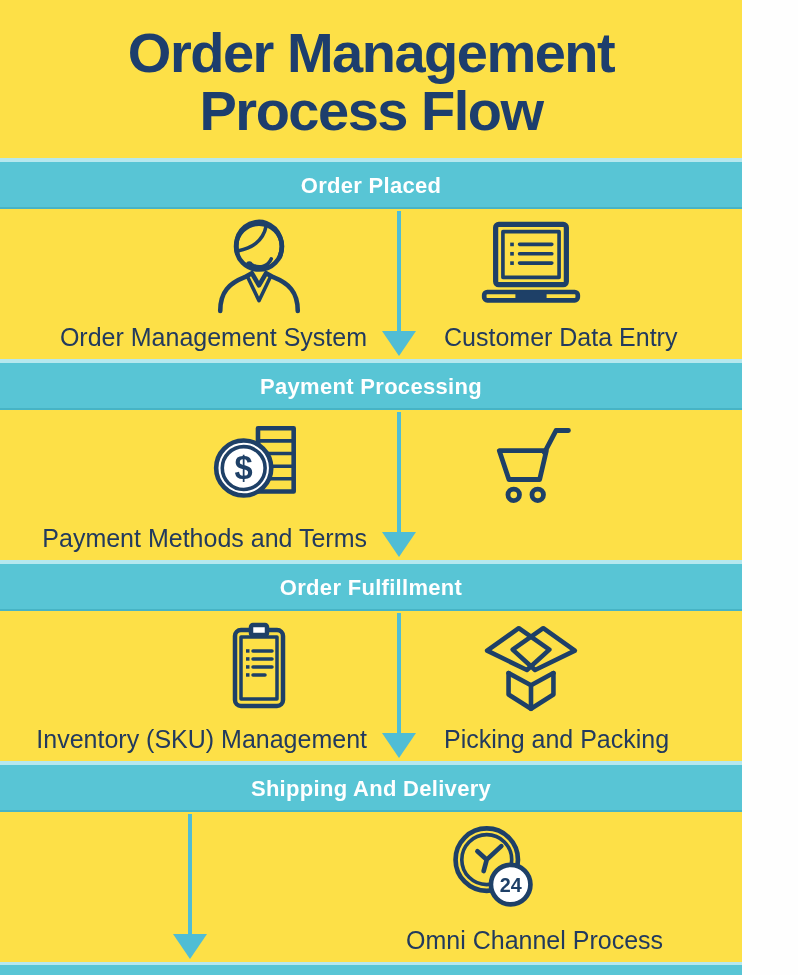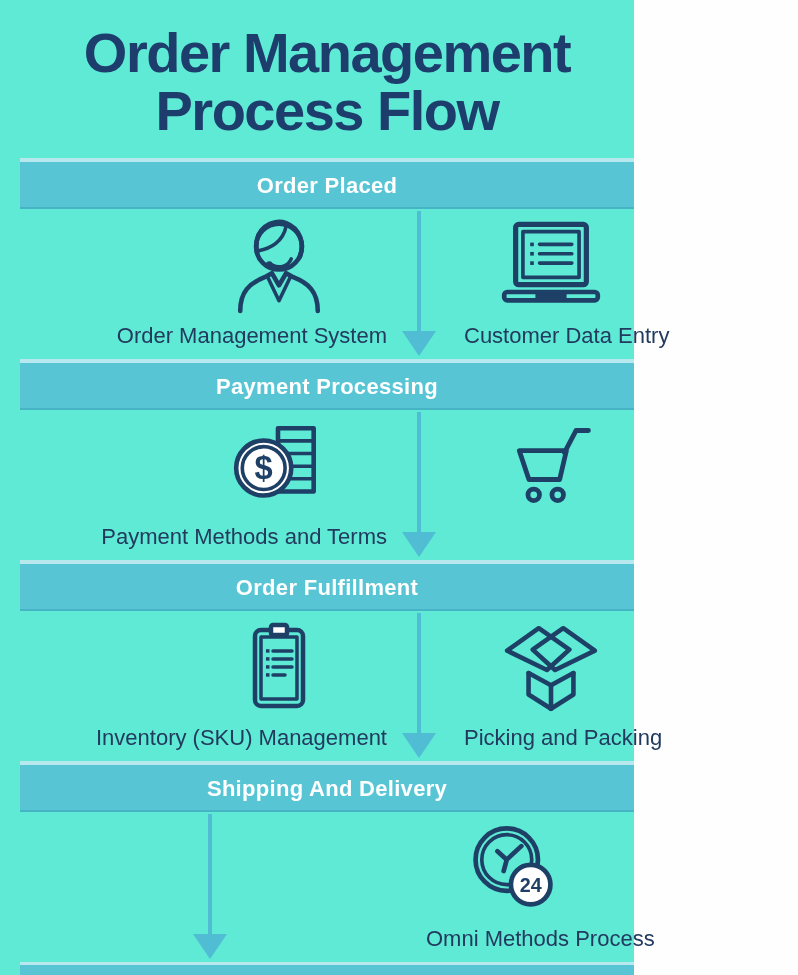--- a/index.html
+++ b/index.html
@@ -1,21 +1,21 @@
 <!DOCTYPE html>
 <html><head>
 <meta charset="utf-8">
 <style>
   * { margin:0; padding:0; box-sizing:border-box; }
   html,body { width:798px; }
   body {
     height:975px; overflow:hidden; background:#fefefe;
     font-family:"Liberation Sans", sans-serif;
   }
-  .page { width:634px; height:975px; position:relative; background:#5eead4;padding-left:20px; }
+  .page { width:742px; height:975px; position:relative; background:#fde047; }
 
   
   .title-block {
     height:158px; display:flex; flex-direction:column; align-items:center; justify-content:center;
     padding-top:6px;
   }
   .title-line {
     color:#1d3e6d; font-size:56px; font-weight:700; line-height:1.04; letter-spacing:-1.5px;
     text-align:center;
   }
@@ -34,21 +34,21 @@
   }
   .cell { display:flex; flex-direction:column; }
   .cell.left  { align-items:flex-end; }
   .cell.right { align-items:flex-start; }
   .icon-zone {
     height:114px; width:170px; display:flex; align-items:center; justify-content:center;
   }
   .cell.left  .icon-zone { margin-right:36px; }
   .cell.right .icon-zone { margin-left:28px; }
   .item-label {
-    font-size:22px; color:#223a5e; line-height:1.1; white-space:nowrap; margin-top:1px;
+    font-size:25px; color:#223a5e; line-height:1.1; white-space:nowrap; margin-top:1px;
   }
   .cell.left  .item-label { margin-right:13px; }
   .cell.right .item-label { margin-left:26px; }
 
   
   .arrow-cell { position:relative; }
   .arrow-line {
     position:absolute; top:2px; bottom:27px; left:50%; width:4px; margin-left:-2px;
     background:#50bdd5;
   }
@@ -206,20 +206,20 @@
       <div class="cell right">
         <div class="icon-zone">
           <svg viewBox="0 0 100 100" width="104" height="104" aria-hidden="true">
             <circle class="stroke" cx="44" cy="41" r="30"></circle>
             <circle class="stroke thin" cx="44" cy="41" r="24"></circle>
             <path class="stroke" stroke-width="4" d="M44,41 L58,28 M44,41 L35,33 M44,41 L41,52"></path>
             <circle class="stroke fillwhite" cx="67" cy="65" r="19"></circle>
             <text class="icon-txt" x="67" y="72" font-size="19" text-anchor="middle">24</text>
           </svg>
         </div>
-        <div class="item-label">Omni Methods Process</div>
+        <div class="item-label">Omni Channel Process</div>
       </div>
     </div>
   </div>
 
   <div class="bottom-bar"></div>
 
 </div>
 
 </body></html>

